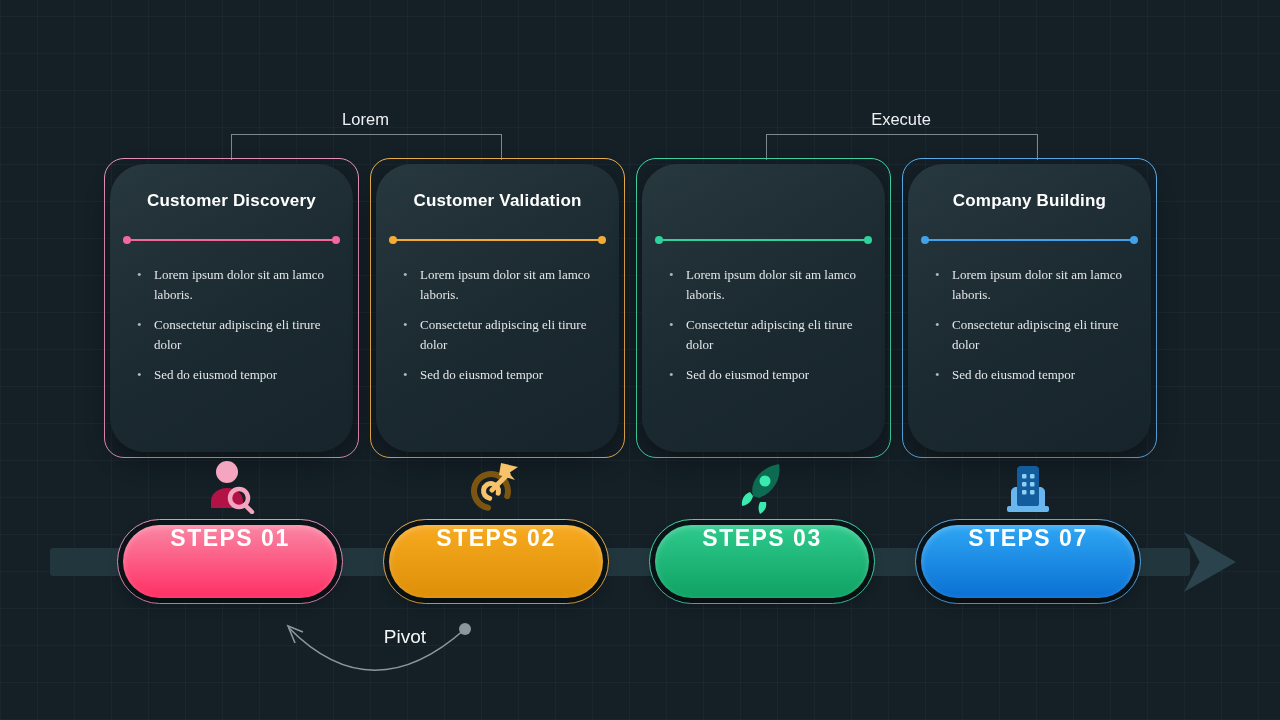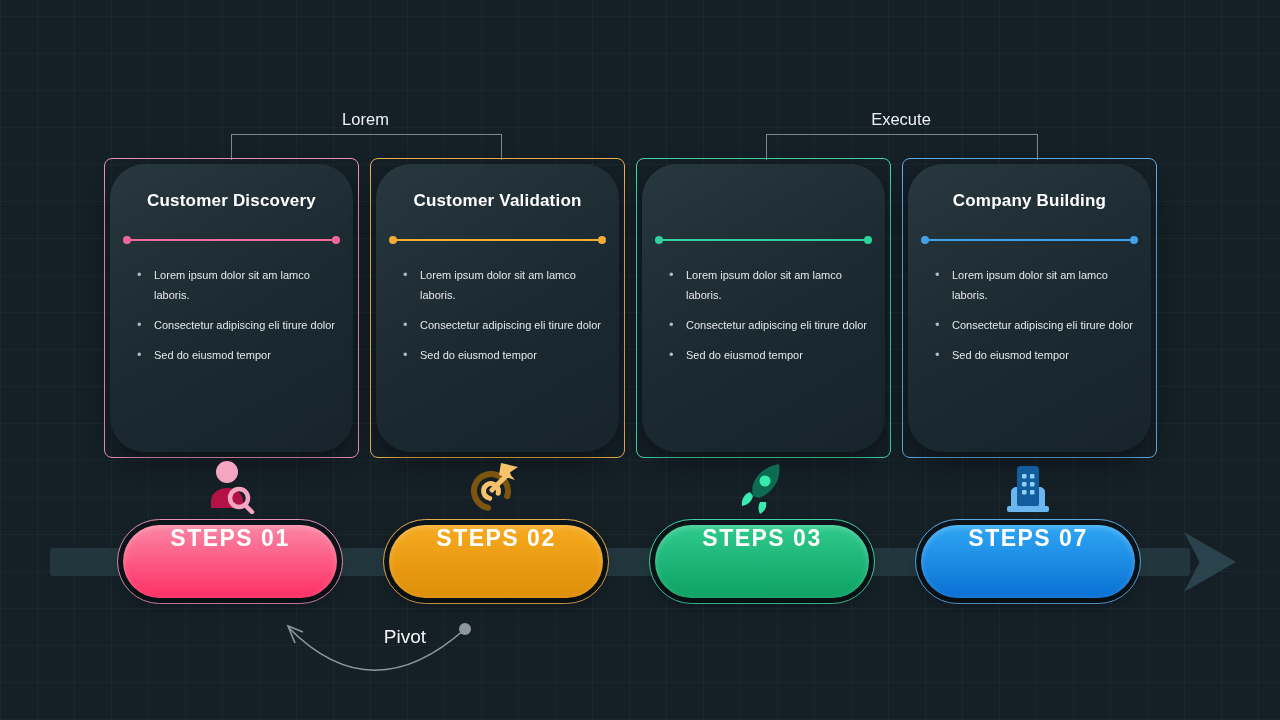--- a/index.html
+++ b/index.html
@@ -25,21 +25,21 @@
   .bracket{
     position:absolute;top:134px;height:25px;
     border-top:1px solid #7e878c;border-left:1px solid #7e878c;border-right:1px solid #7e878c;
   }
   .bracket.search{left:231px;width:269px;}
   .bracket.execute{left:766px;width:270px;}
 
   
   .card{
     position:absolute;top:158px;width:253px;height:298px;
-    border:1px solid var(--accent,#888);border-radius:8px;
+    border:1px solid var(--accent,#888);border-radius:20px;
   }
   .card-fill{
     position:absolute;inset:5px;border-radius:35px;
     background:linear-gradient(150deg,#28383f 0%,#1b2930 55%,#17242b 100%);
     box-shadow:0 10px 24px rgba(0,0,0,0.35);
   }
   .card-title{
     position:absolute;top:32px;left:0;width:100%;text-align:center;
     font-size:17px;font-weight:700;color:#ffffff;letter-spacing:0.2px;
   }
@@ -52,21 +52,21 @@
     background:var(--line,#aaa);
   }
   .card-divider::before{left:-4px;}
   .card-divider::after{right:-4px;}
   .card-bullets{
     position:absolute;top:106px;left:30px;width:200px;
     list-style:none;margin:0;padding:0;
   }
   .card-bullets li{
     position:relative;margin:0 0 10px 0;padding-left:19px;
-    font-size:11px;line-height:20px;color:#e3e8ea;
+    font-size:13px;line-height:20px;color:#e3e8ea;font-family:Liberation Serif, serif;
   }
   .card-bullets li::before{
     content:"\2022";position:absolute;left:2px;top:0;color:#aeb8bd;font-size:13px;
   }
 
   
   .timeline-bar{
     position:absolute;top:548px;left:50px;width:1140px;height:28px;
     background:#22363e;border-radius:3px;
   }

